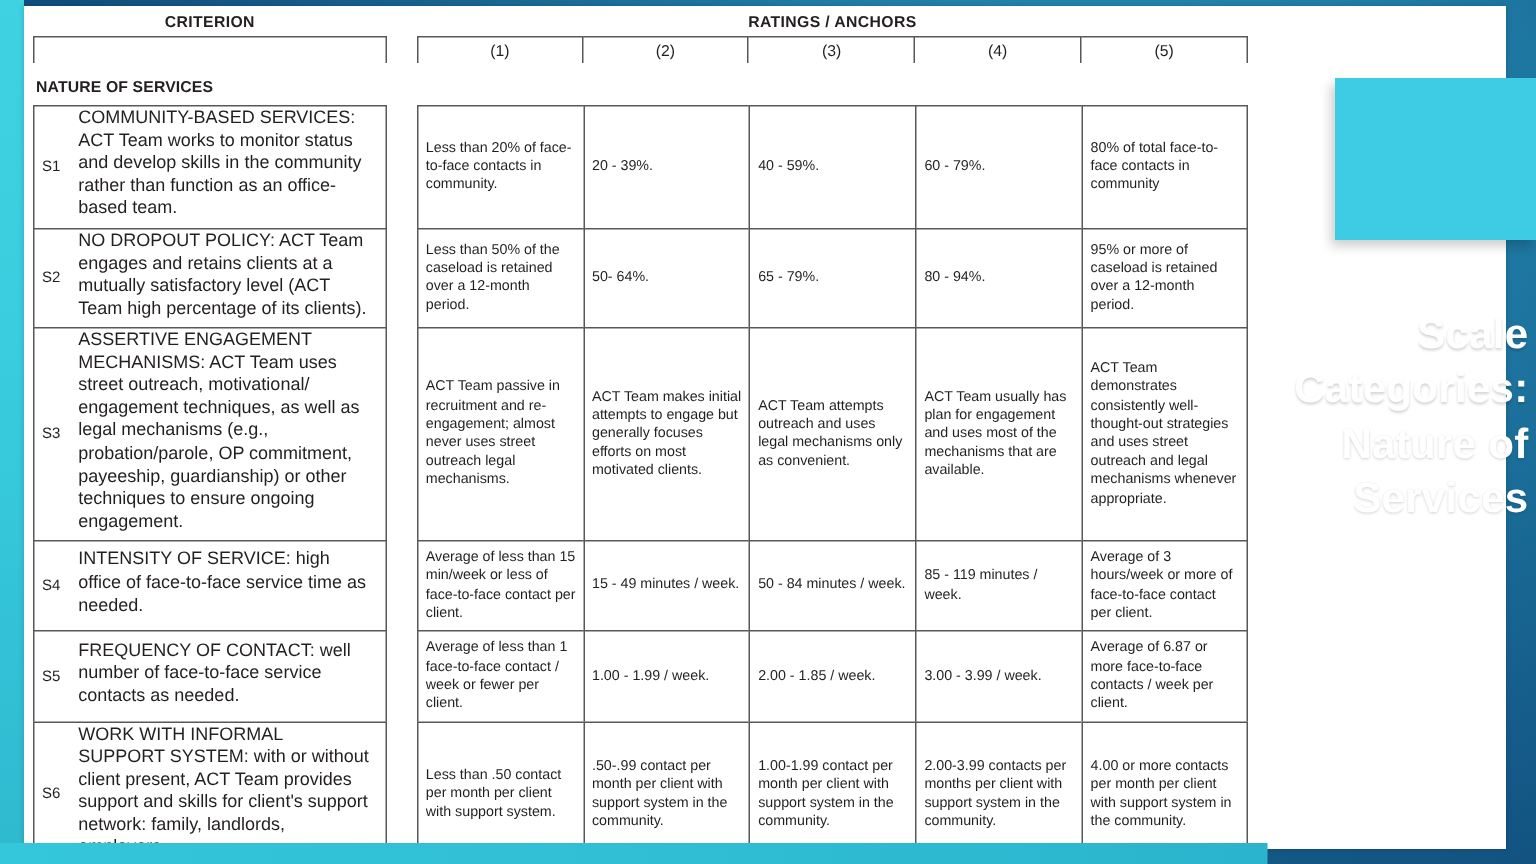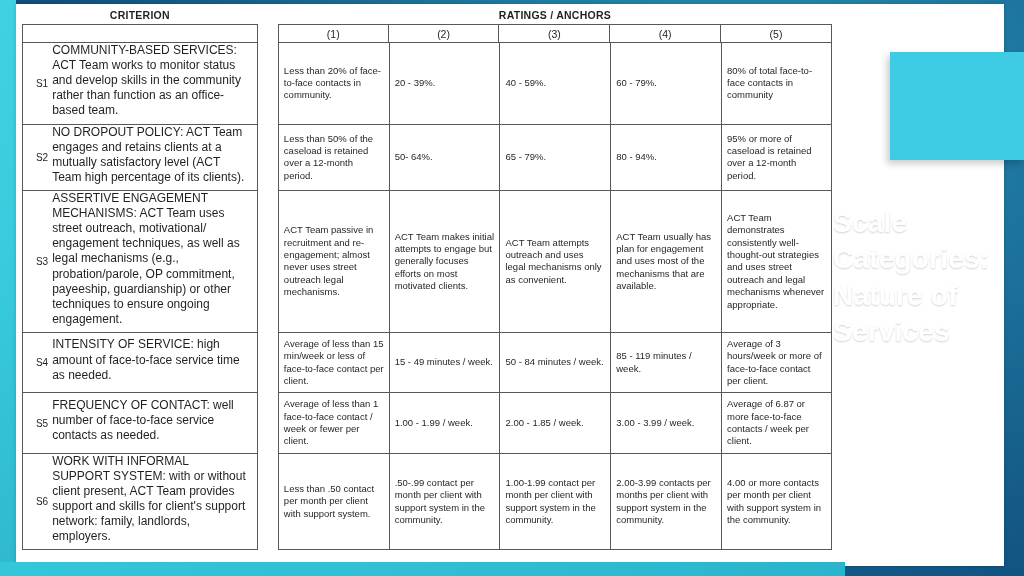--- a/index.html
+++ b/index.html
@@ -110,21 +110,21 @@
     padding: 10px 0 6px 2px;
     letter-spacing: 0.1px;
     border: none;
     background: transparent;
   }
 
   td.code {
     width: 26px;
     font-size: 10px;
     color: #231f20;
-    text-align: right;
+    text-align: left;
     padding-left: 5px;
     vertical-align: middle;
     border-left: 1px solid #58585b;
     border-top: 1px solid #58585b;
   }
 
   td.criterion {
     font-size: 12px;
     line-height: 1.26;
     color: #231f20;
@@ -167,20 +167,21 @@
     position: absolute;
     left: 833px;
     top: 205px;
     width: 186px;
     color: #ffffff;
     font-size: 28px;
     font-weight: bold;
     line-height: 1.30;
     letter-spacing: 0.2px;
     text-shadow: 0 1px 2px rgba(0,0,0,0.18);
+    text-align: right;
   }
 </style>
 </head>
 <body>
 
 <div class="slide">
 
   <div class="left-rail"></div>
 
   <div class="doc-panel">
@@ -207,20 +208,25 @@
         <tr>
           <td class="crit-head" colspan="2">&nbsp;</td>
           <td class="gap-col"></td>
           <td class="rate-head">(1)</td>
           <td class="rate-head">(2)</td>
           <td class="rate-head">(3)</td>
           <td class="rate-head">(4)</td>
           <td class="rate-head">(5)</td>
         </tr>
 
+        <tr>
+          <td class="section-title" colspan="2">NATURE OF SERVICES</td>
+          <td class="gap-col"></td>
+          <td colspan="5" class="spacer-cell"></td>
+        </tr>
 
         <tr>
           <td class="code">S1</td>
           <td class="criterion">COMMUNITY-BASED SERVICES: ACT Team works to monitor status and develop skills in the community rather than function as an office-based team.</td>
           <td class="gap-col"></td>
           <td class="anchor">Less than 20% of face-to-face contacts in community.</td>
           <td class="anchor">20 - 39%.</td>
           <td class="anchor">40 - 59%.</td>
           <td class="anchor">60 - 79%.</td>
           <td class="anchor last">80% of total face-to-face contacts in community</td>
@@ -243,21 +249,21 @@
           <td class="gap-col"></td>
           <td class="anchor">ACT Team passive in recruitment and re-engagement;  almost never uses street outreach legal mechanisms.</td>
           <td class="anchor">ACT Team makes initial attempts to engage but generally focuses efforts on most motivated clients.</td>
           <td class="anchor">ACT Team attempts outreach and uses legal mechanisms only as convenient.</td>
           <td class="anchor">ACT Team usually has plan for engagement and uses most of the mechanisms that are available.</td>
           <td class="anchor last">ACT Team demonstrates consistently well-thought-out strategies and uses street outreach and legal mechanisms whenever appropriate.</td>
         </tr>
 
         <tr>
           <td class="code">S4</td>
-          <td class="criterion">INTENSITY OF SERVICE:  high amount of face-to-face service time as needed.</td>
+          <td class="criterion">INTENSITY OF SERVICE:  high office of face-to-face service time as needed.</td>
           <td class="gap-col"></td>
           <td class="anchor">Average of less than 15 min/week or less of face-to-face contact per client.</td>
           <td class="anchor">15 - 49 minutes / week.</td>
           <td class="anchor">50 - 84 minutes / week.</td>
           <td class="anchor">85 - 119 minutes / week.</td>
           <td class="anchor last">Average of 3 hours/week or more of face-to-face contact per client.</td>
         </tr>
 
         <tr>
           <td class="code">S5</td>

